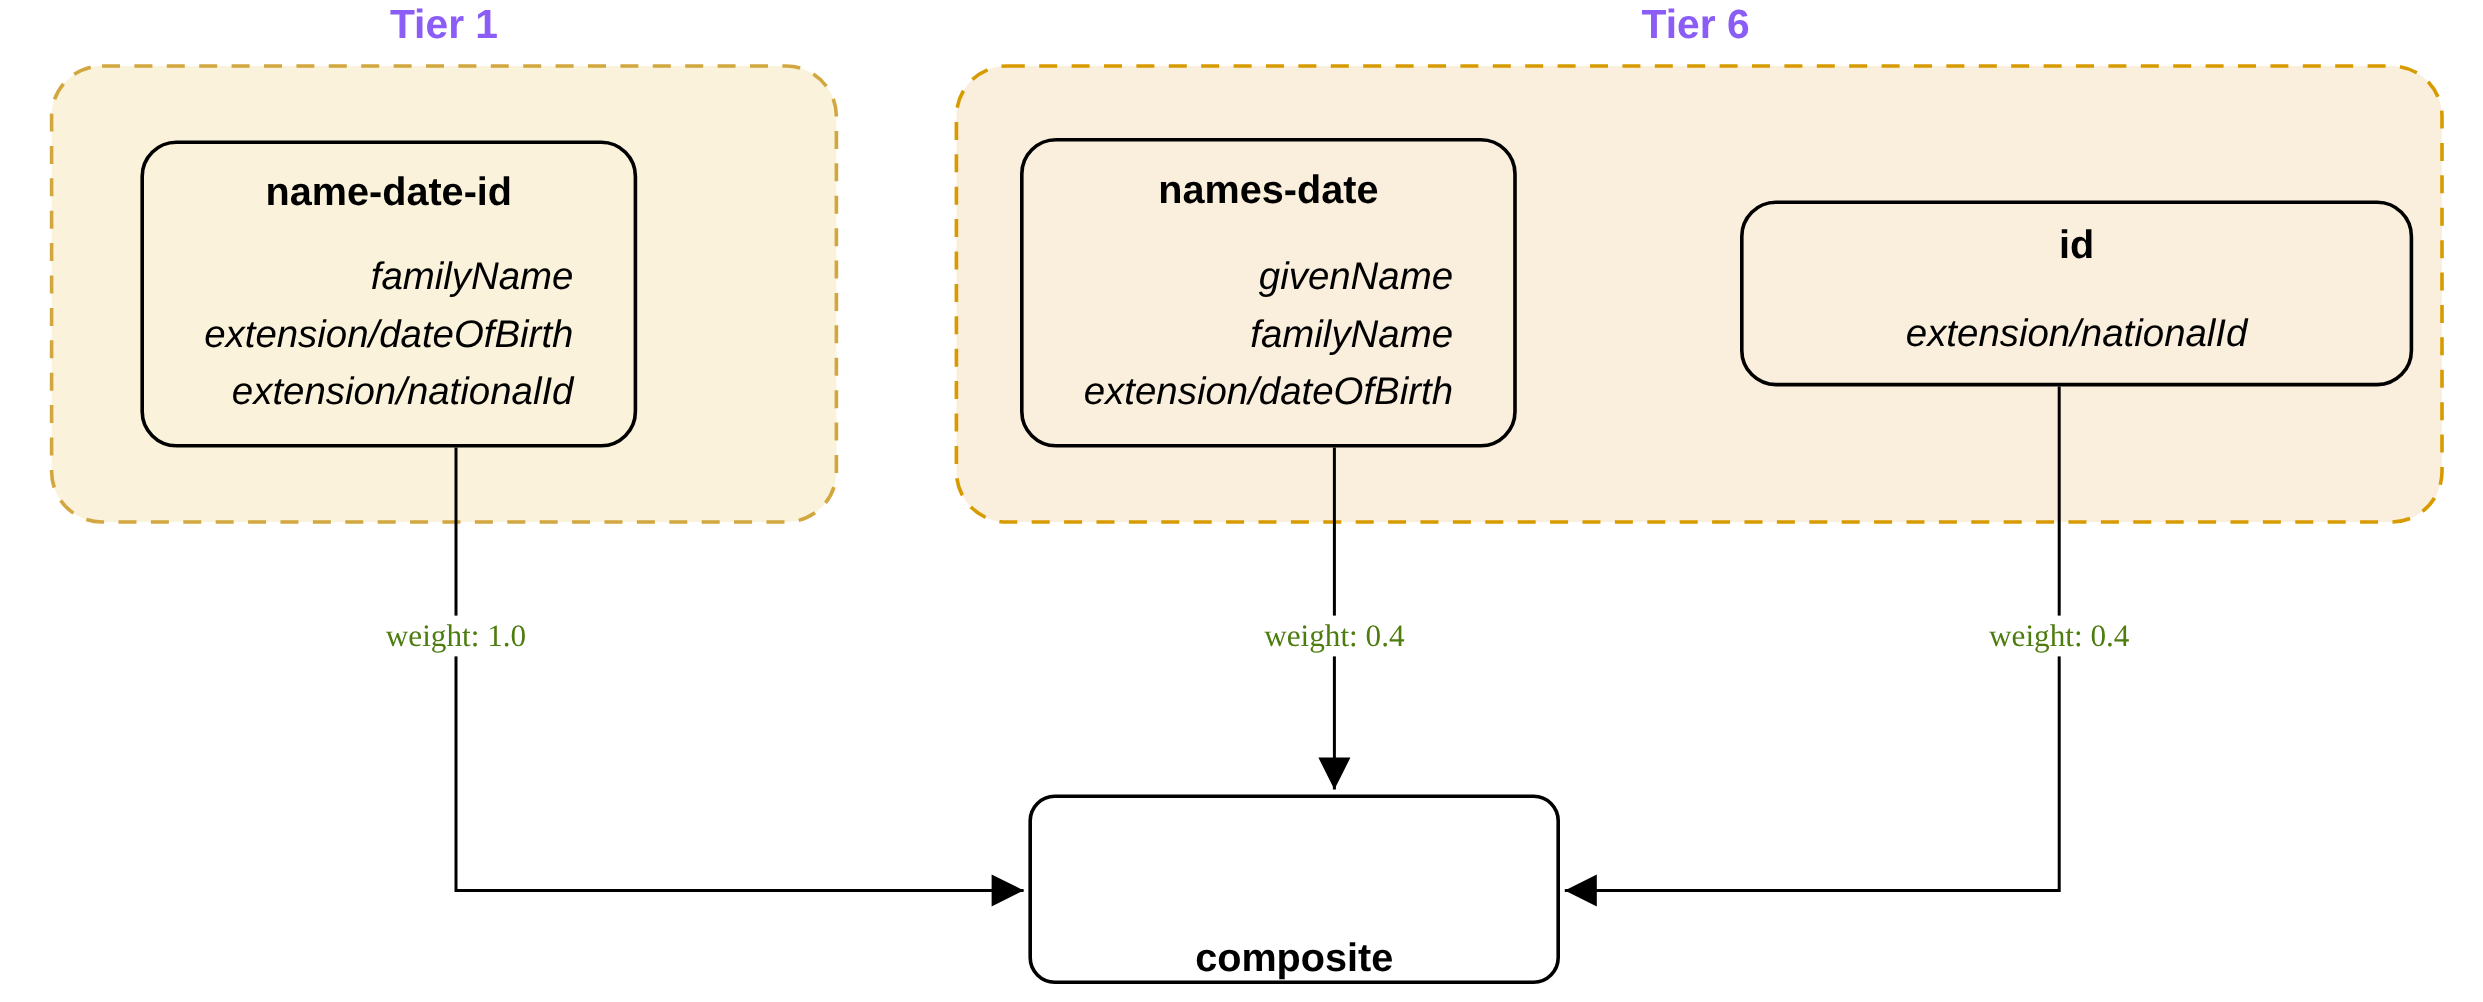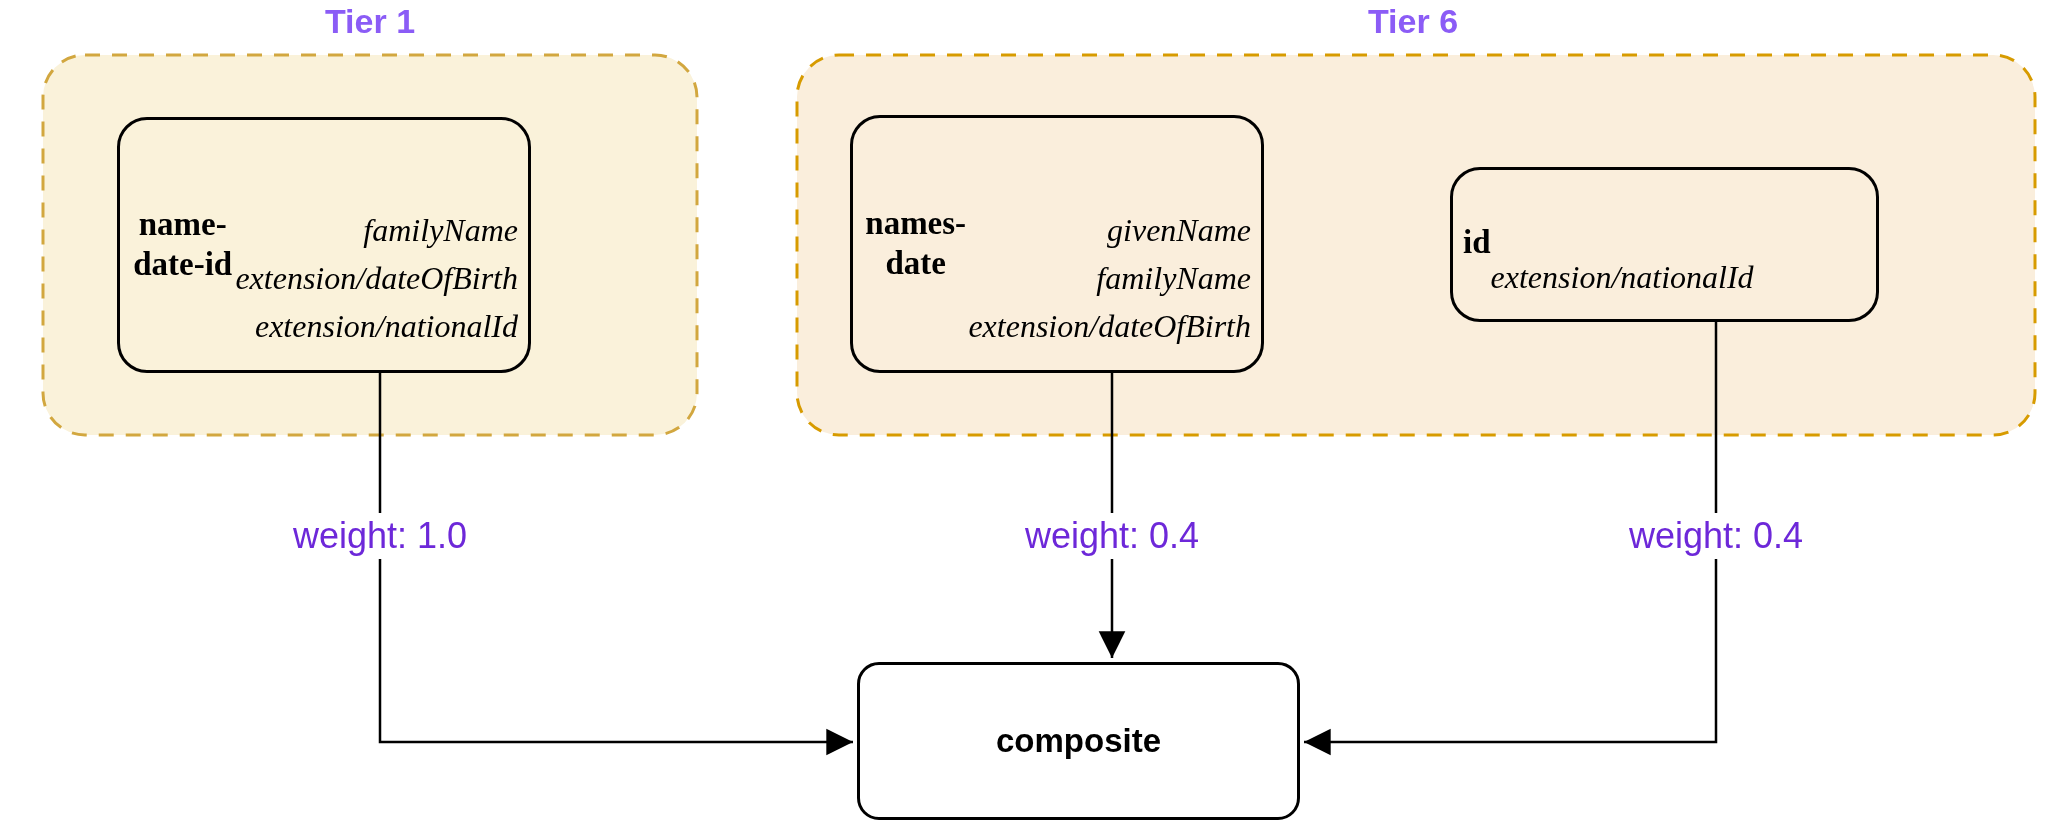--- a/index.html
+++ b/index.html
@@ -13,45 +13,44 @@
   .tier-label{
     position:absolute;top:2px;width:400px;text-align:center;
     font-size:34px;font-weight:bold;color:#8b5cf6;
   }
   .tier-label.t1{left:170px;}
   .tier-label.t2{left:1213px;}
   .node{
     position:absolute;box-sizing:border-box;
     border:3px solid #000;border-radius:30px;
     background:#FAF2DA;
-    display:flex;flex-direction:row;align-items:center;
+    display:flex;flex-direction:column;align-items:center;
     text-align:center;
-    font-family:Liberation Serif, serif;
   }
   .node.tier2-fill{background:#FAEEDC;}
   .node-title{font-weight:bold;font-size:33px;line-height:1.2;}
   .node-fields{
     font-style:italic;font-size:32px;line-height:1.5;
     margin-top:auto;
     text-align:right;
   }
   #node-name-date-id{left:117px;top:117px;width:414px;height:256px;padding:20px 10px 20px 10px;}
   #node-names-date {left:850px;top:115px;width:414px;height:258px;padding:20px 10px 20px 10px;}
-  #node-id         {left:1450px;top:167px;width:429px;height:155px;padding:14px 10px 18px 10px;}
+  #node-id         {left:1450px;top:167px;width:561px;height:155px;padding:14px 10px 18px 10px;}
   #node-composite{
     left:857px;top:662px;width:443px;height:158px;
     position:absolute;box-sizing:border-box;
     background:#ffffff;border:3px solid #000;border-radius:22px;
-    display:flex;align-items:center;justify-content:center;
+    display:flex;align-items:flex-end;justify-content:center;
     font-weight:bold;font-size:33px;
   }
   .edge-label{
     position:absolute;top:513px;transform:translateX(-50%);
     background:#ffffff;padding:2px 8px;
-    font-size:36px;color:#6d28d9;white-space:nowrap;
+    font-size:26px;color:#4d7c0f;white-space:nowrap;font-family:Liberation Serif, serif;
   }
   .edge-label.l1{left:380px;}
   .edge-label.l2{left:1112px;}
   .edge-label.l3{left:1716px;}
 </style>
 </head>
 <body>
 
 <svg class="layer" aria-hidden="true">
   <rect x="43" y="55" width="654" height="380" rx="42" ry="42" fill="#FAF2DA" stroke="#D2A73F" stroke-width="3" stroke-dasharray="15,12"></rect>

